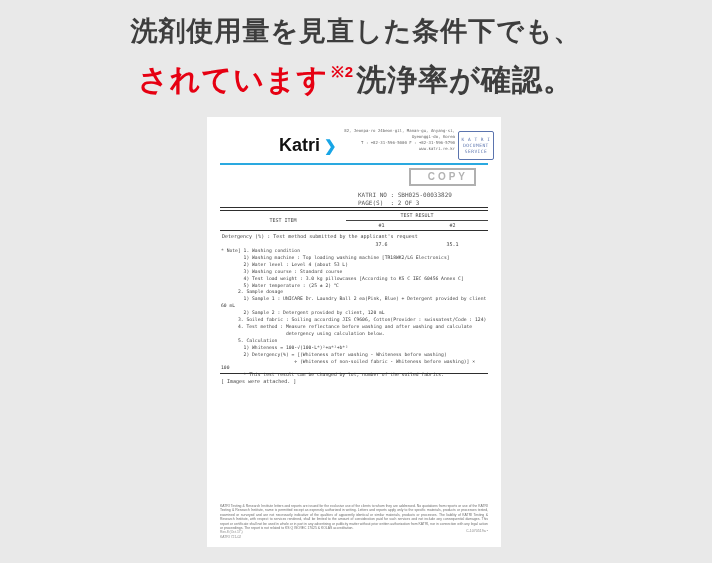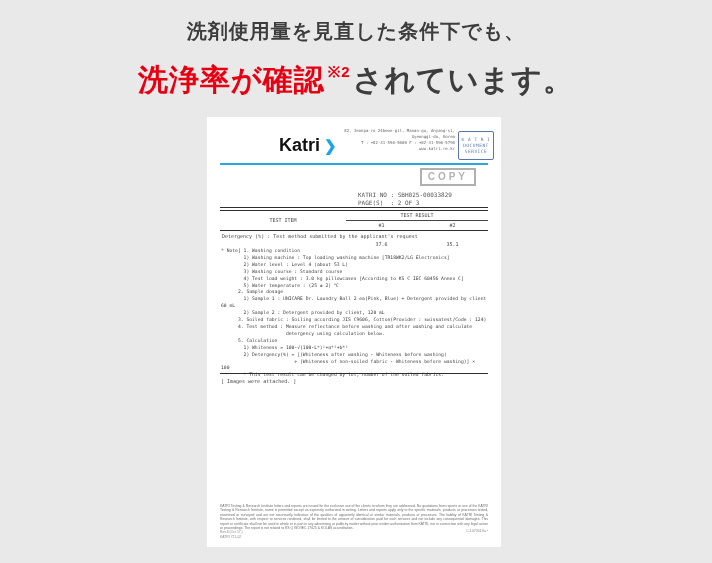--- a/index.html
+++ b/index.html
@@ -3,21 +3,21 @@
 <meta charset="utf-8">
 <style>
   html,body{margin:0;padding:0;}
   body{
     width:712px;height:563px;position:relative;overflow:hidden;
     background:#e9e9e9;
     font-family:"Liberation Sans",sans-serif;
   }
   
   .headline{position:absolute;top:14px;left:0;width:712px;text-align:center;}
-  .hl1{font-size:20px;font-weight:700;color:#3d3d3d;letter-spacing:1px;line-height:34px;}
+  .hl1{font-size:27px;font-weight:700;color:#3d3d3d;letter-spacing:1px;line-height:34px;}
   .hl2{font-size:30px;font-weight:700;color:#3d3d3d;letter-spacing:1px;line-height:40px;margin-top:4px;}
   .hl2 .em{color:#e60012;}
   .hl2 .fn{color:#e60012;font-size:15px;font-weight:700;vertical-align:13px;margin:0 2px 0 3px;}
   
   .paper{
     position:absolute;left:207px;top:117px;width:294px;height:430px;
     background:#ffffff;
   }
   .paper *{box-sizing:border-box;}
   .mono{font-family:"DejaVu Sans Mono",monospace;color:#444;}
@@ -39,21 +39,21 @@
     font-size:4.5px;line-height:6px;text-align:center;white-space:pre;
     padding-top:5px;letter-spacing:0.5px;
   }
   
   .bluerule{position:absolute;left:13px;right:13px;top:46px;height:2px;background:#2aa9e0;}
   
   .copy{
     position:absolute;right:25px;top:51px;
     border:2px solid #b0b0b0;color:#b3b3b3;
     font-size:10px;font-weight:700;letter-spacing:3px;
-    padding:1px 6px 1px 6px;line-height:12px;
+    padding:1px 6px 1px 17px;line-height:12px;
   }
   
   .meta{
     position:absolute;left:151px;top:74px;
     font-family:"DejaVu Sans Mono",monospace;font-size:6px;line-height:7.5px;
     color:#555;white-space:pre;
   }
   
   .rt{position:absolute;left:13px;right:13px;top:90px;}
   .dline{height:4px;border-top:1px solid #2e2e2e;border-bottom:1px solid #2e2e2e;}
@@ -84,21 +84,21 @@
   }
   .footL{position:absolute;left:13px;top:413px;font-size:3.4px;line-height:4.6px;color:#8a8a8a;white-space:pre;}
   .footR{position:absolute;right:13px;top:412px;font-size:3.6px;color:#8a8a8a;text-align:right;}
 </style>
 </head>
 <body>
 
 <div class="headline">
   <div class="hl1">洗剤使用量を見直した条件下でも、</div>
   <div class="hl2">
-    <span class="em">洗浄率が確認</span><span class="fn">※2</span><span>されています。</span>
+    <span class="em">されています</span><span class="fn">※2</span><span>洗浄率が確認。</span>
   </div>
 </div>
 
 <div class="paper">
 
   <div class="logo">
     <span class="k">Katri</span><span class="chev">❯</span>
   </div>
 
   <div class="addr">82, Jeonpa-ro 24beon-gil, Manan-gu, Anyang-si,

